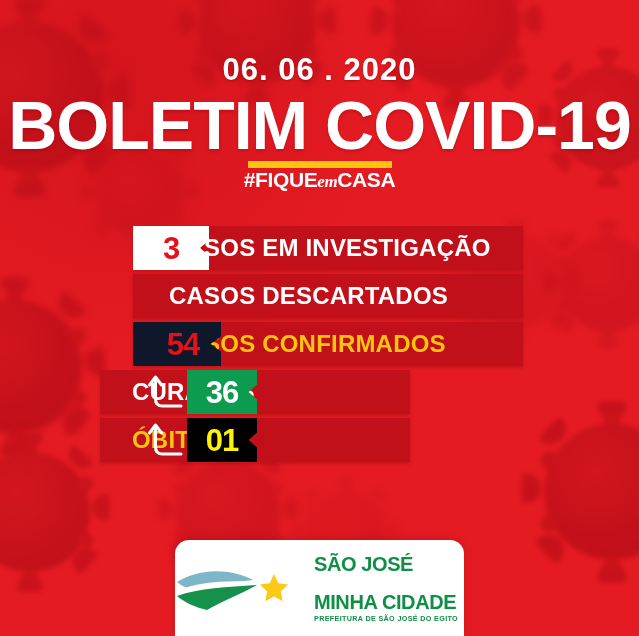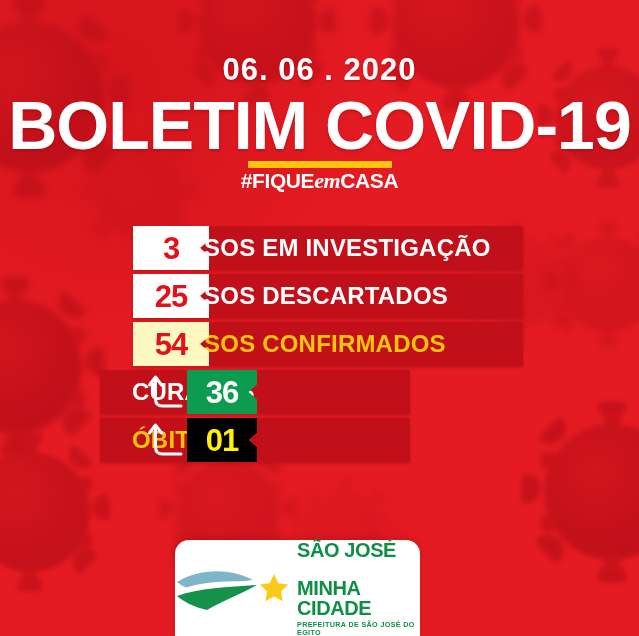--- a/index.html
+++ b/index.html
@@ -116,21 +116,21 @@
     margin-top: 1px;
     color: #ffffff;
     font-size: 21px;
     font-weight: bold;
     letter-spacing: -0.4px;
     line-height: 1.05;
     white-space: nowrap;
   }
   .hashtag .em {
     font-style: italic;
-    font-size: 22px;
+    font-size: 17px;
     font-family: "Liberation Serif", serif;
     font-weight: bold;
   }
 
   
   .stats {
     position: absolute;
     left: 0; right: 0; top: 226px;
   }
   .row {
@@ -177,33 +177,33 @@
     padding-left: 36px;
     font-size: 24px;
     font-weight: bold;
     letter-spacing: 0.2px;
     box-shadow: 0 2px 3px rgba(110,0,5,.25);
   }
   .row.wide  .label-bar { margin-right: 116px; }
   .row.inset .label-bar { margin-right: 229px; padding-left: 32px; }
 
   .box-white  { background: #ffffff; color: #e3121a; }
-  .box-yellow { background: #fef9c3; color: #e3121a; }
+  .box-yellow { background: #0f172a; color: #e3121a; padding-left: 12px; }
   .box-green  { background: #0d9c4f; color: #ffffff; }
   .box-black  { background: #000000; color: #fff200; }
 
   .txt-white  { color: #ffffff; }
   .txt-yellow { color: #ffc410; }
 
   
   .footer-panel {
     position: absolute;
     left: 175px;
     top: 540px;
-    width: 245px;
+    width: 289px;
     height: 96px;
     background: #ffffff;
     border-radius: 14px 14px 0 0;
     box-shadow: 0 -2px 6px rgba(110,0,5,.22);
     display: flex;
     align-items: center;
     justify-content: space-between;
     gap: 2px;
   }
   .logo-mark { width: 120px; height: 56px; flex: none; }
@@ -254,21 +254,20 @@
       <div class="hashtag"><span>#FIQUE</span><span class="em">em</span><span>CASA</span></div>
     </div>
   </div>
 
   <div class="stats" id="stats-container">
       <div class="row wide">
         <div class="num-box box-white">3</div>
         <div class="label-bar txt-white">CASOS  EM INVESTIGAÇÃO</div>
       </div>
       <div class="row wide">
-        <div class="num-box box-white">25</div>
         <div class="label-bar txt-white">CASOS  DESCARTADOS</div>
       </div>
       <div class="row wide">
         <div class="num-box box-yellow">54</div>
         <div class="label-bar txt-yellow">CASOS  CONFIRMADOS</div>
       </div>
       <div class="row inset">
         <span class="arrow-hook"><svg viewBox="0 0 40 40" width="40" height="40" aria-hidden="true">
             <path d="M8.5,5 L8.5,26 Q8.5,33 15.5,33 L34,33" fill="none" stroke="#ffffff" stroke-width="3" stroke-linecap="round"></path>
             <path d="M2.5,12 L8.5,4 L14.5,12" fill="none" stroke="#ffffff" stroke-width="3" stroke-linecap="round" stroke-linejoin="round"></path>

